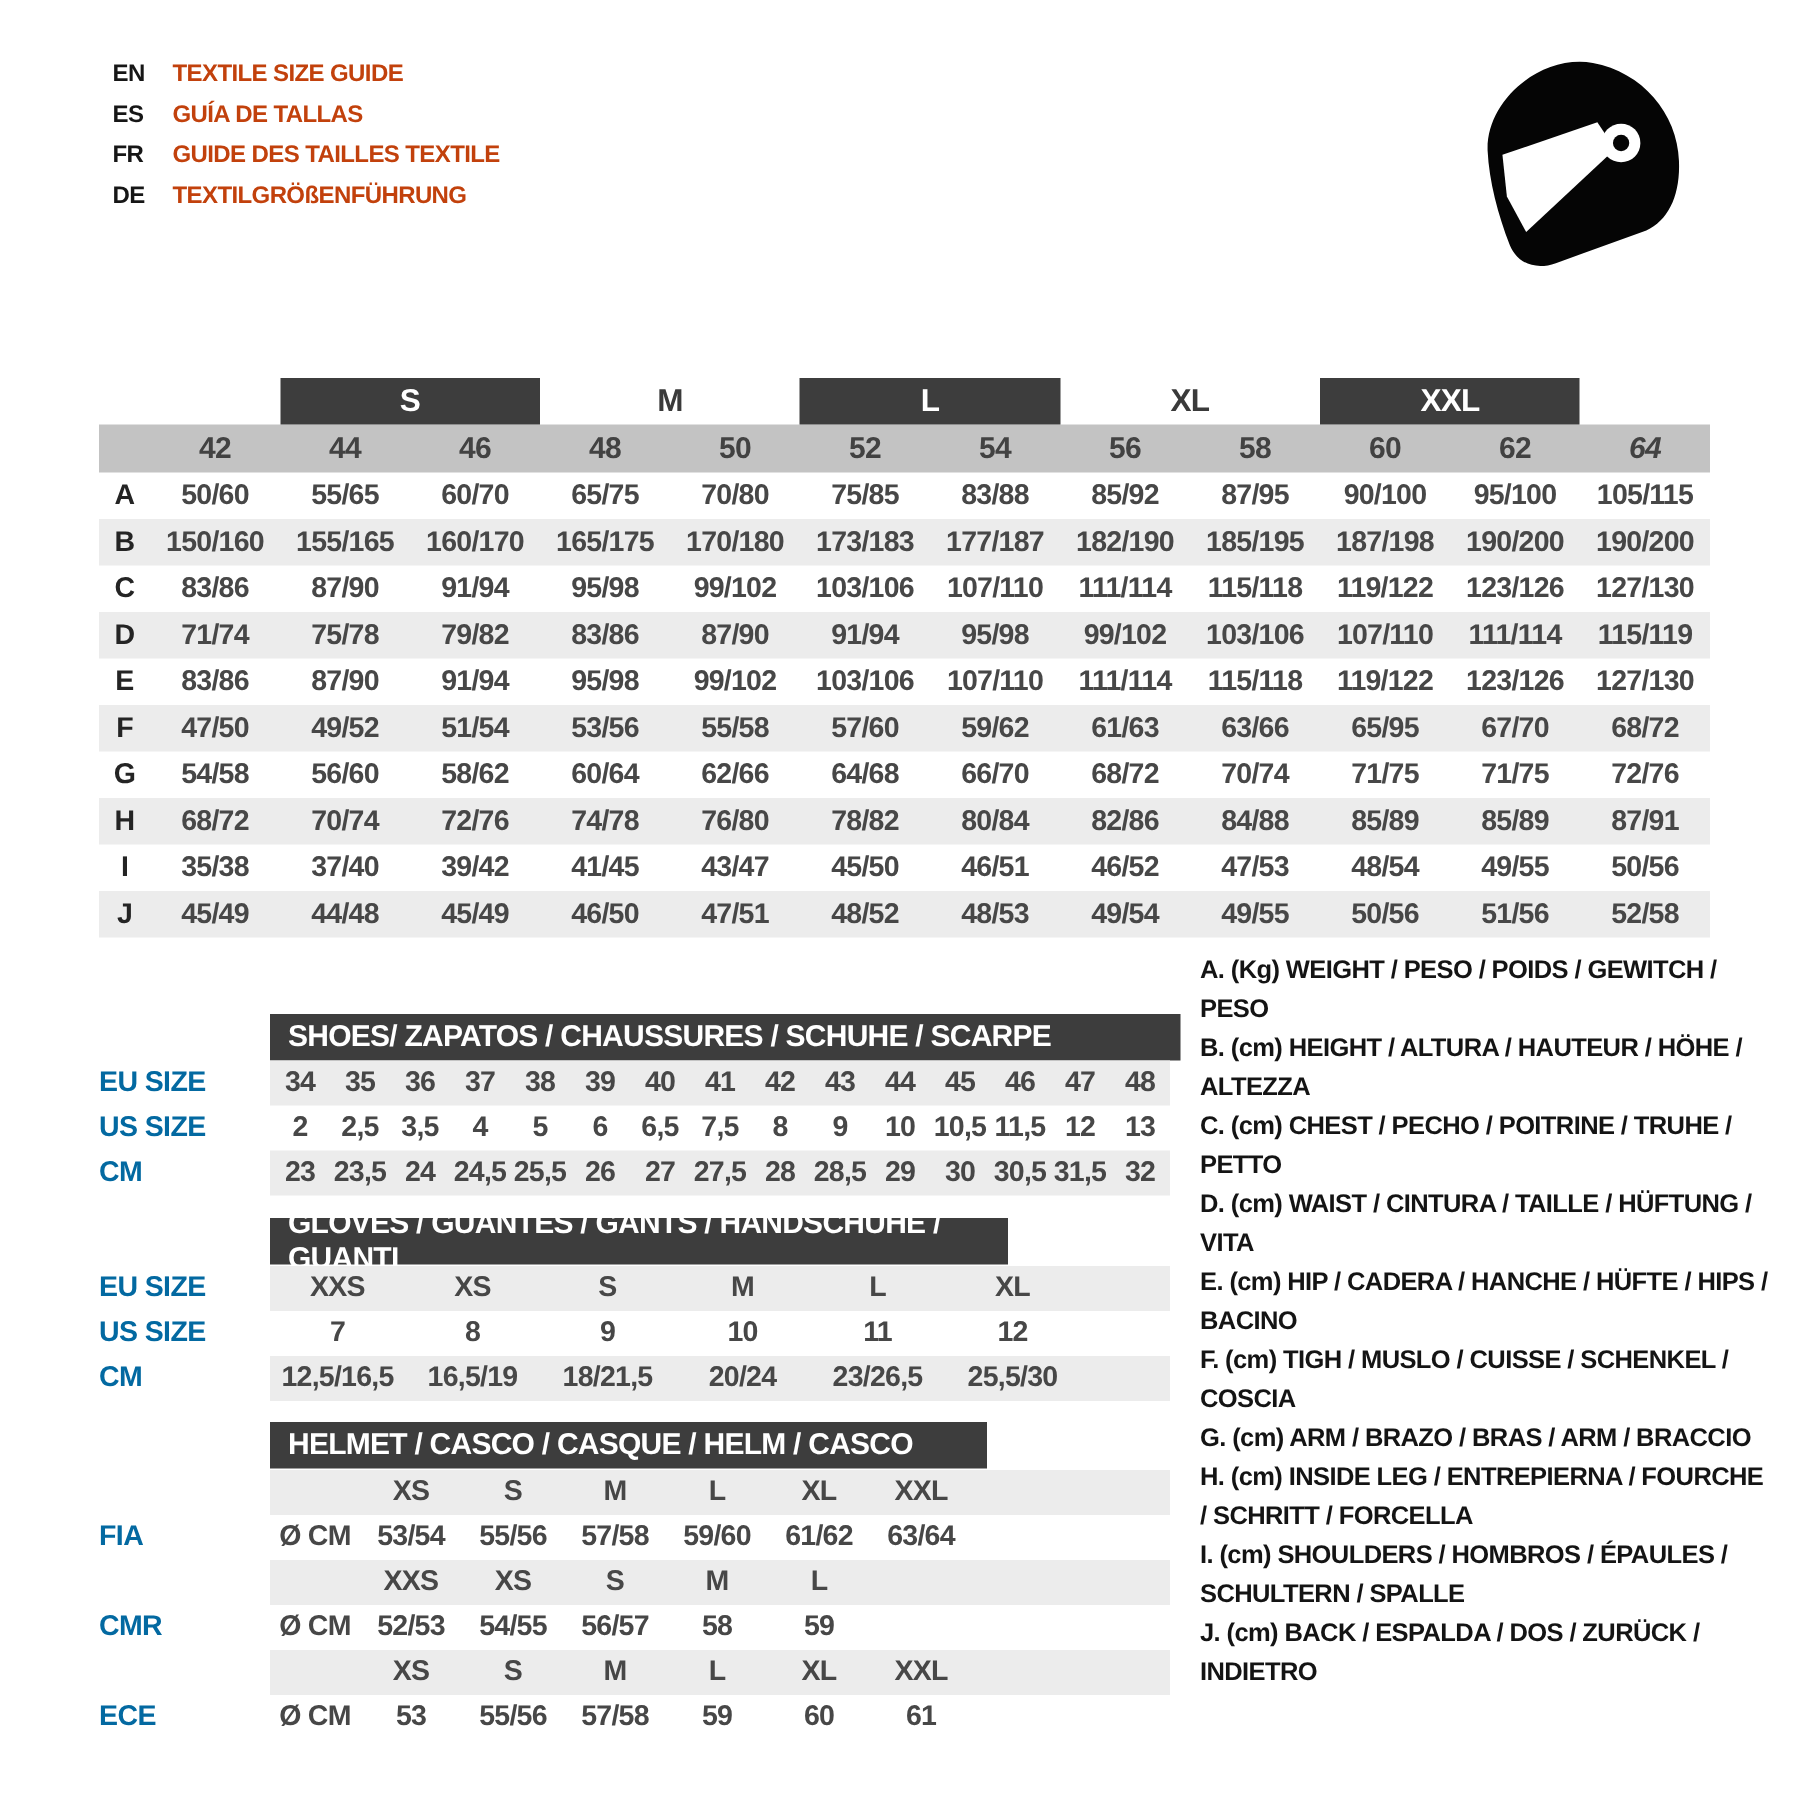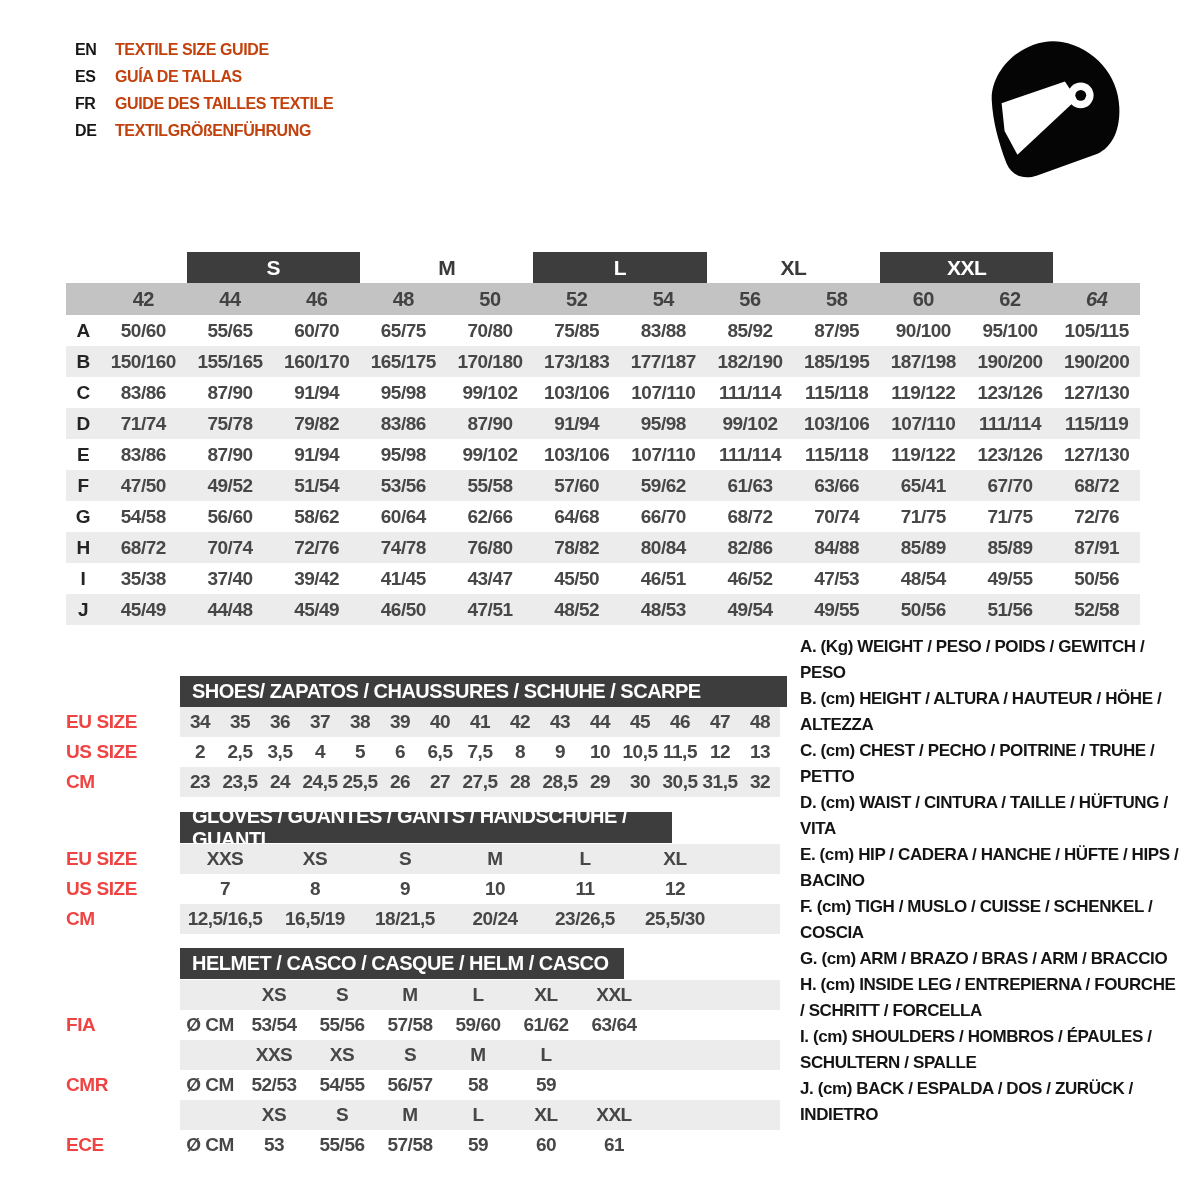--- a/index.html
+++ b/index.html
@@ -33,29 +33,29 @@
   .numbers-row .cell{font-size:20px;color:#424242;}
   .rlabel{color:#242424;font-size:19px;}
 
   
   .band-section{position:absolute;left:66px;width:1074px;letter-spacing:-0.5px;}
   .band-header{margin-left:114px;height:31px;background:#3d3d3d;color:#fff;
                display:flex;align-items:center;padding-left:12px;font-size:20px;
                box-sizing:border-box;}
   .band-row-wrap{display:flex;height:30px;}
   .side-label{width:114px;display:flex;align-items:center;font-size:19px;
-              color:#ef4444;letter-spacing:-0.4px;}
+              color:#0369a1;letter-spacing:-0.4px;}
   .band{width:600px;display:grid;align-items:center;}
   .band.grayband{background:#ececec;}
   .shoes .band{grid-template-columns:repeat(15,40px);}
   .gloves .band{grid-template-columns:repeat(6,90px);}
   .helmet .band{grid-template-columns:60px repeat(6,68px);}
   .shoes .band-header{width:607px;box-sizing:border-box;}
   .gloves .band-header{width:492px;box-sizing:border-box;}
-  .helmet .band-header{width:444px;box-sizing:border-box;}
+  .helmet .band-header{width:478px;box-sizing:border-box;}
   .shoes-sec{top:676px;}
   .gloves-sec{top:812px;}
   .helmet-sec{top:948px;}
   .gloves-sec .band-header, .helmet-sec .band-header{margin-bottom:1px;}
 
   
   .legend{position:absolute;left:800px;top:634px;width:382px;}
   .legend-entry{font-size:17px;line-height:26px;color:#141414;letter-spacing:-0.4px;}
 </style>
 </head>
@@ -193,21 +193,21 @@
           <div class="cell rlabel">F</div>
           <div class="cell">47/50</div>
           <div class="cell">49/52</div>
           <div class="cell">51/54</div>
           <div class="cell">53/56</div>
           <div class="cell">55/58</div>
           <div class="cell">57/60</div>
           <div class="cell">59/62</div>
           <div class="cell">61/63</div>
           <div class="cell">63/66</div>
-          <div class="cell">65/41</div>
+          <div class="cell">65/95</div>
           <div class="cell">67/70</div>
           <div class="cell">68/72</div>
         </div>
         <div class="grid13 trow">
           <div class="cell rlabel">G</div>
           <div class="cell">54/58</div>
           <div class="cell">56/60</div>
           <div class="cell">58/62</div>
           <div class="cell">60/64</div>
           <div class="cell">62/66</div>

